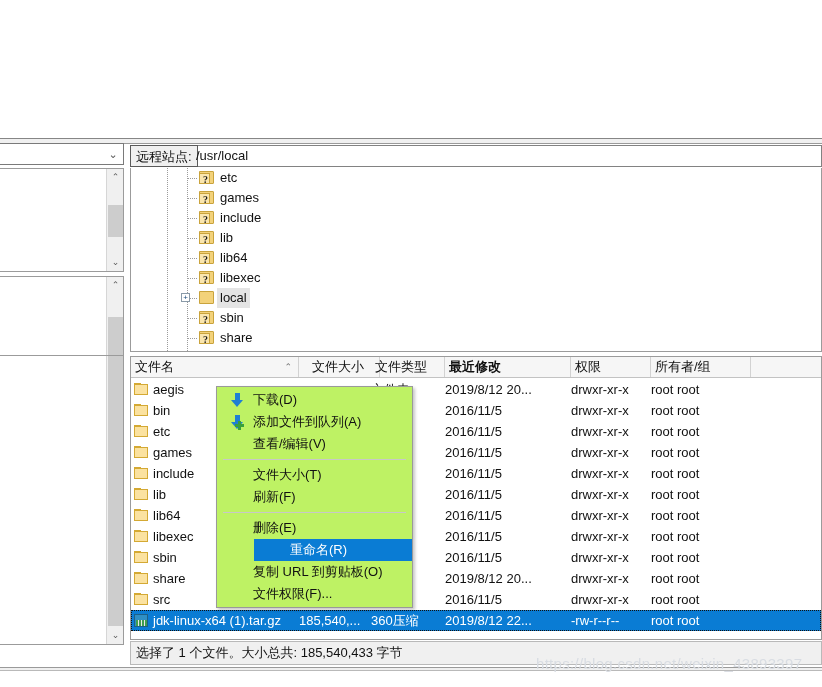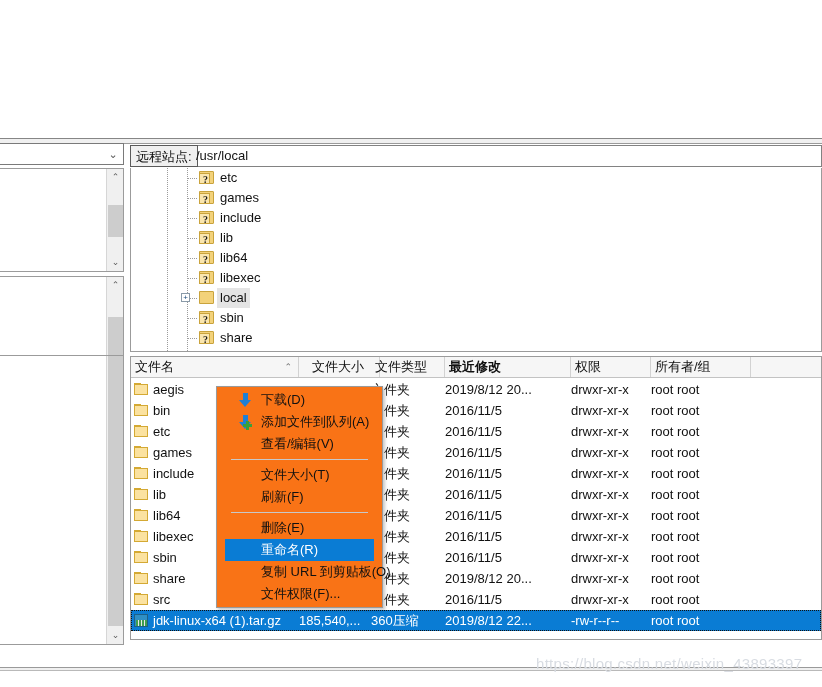--- a/index.html
+++ b/index.html
@@ -160,32 +160,32 @@
     position:absolute; left:130px; top:641px; width:692px; height:24px;
     background:#f0f0f0; border:1px solid #b9b9b9; box-sizing:border-box;
     font-size:13px; color:#111; line-height:22px; padding-left:5px;
     white-space:nowrap;
   }
   #bottom-rule { position:absolute; left:0; top:667px; width:822px; height:2px;
     background:#f0f0f0; border-top:1px solid #9a9a9a; border-bottom:1px solid #b9b9b9; }
 
   
   #ctx-menu {
-    position:absolute; left:216px; top:386px; width:167px;
-    background:#f97316; border:1px solid #9a9a9a;
+    position:absolute; left:216px; top:386px; width:197px;
+    background:#bef264; border:1px solid #9a9a9a;
     box-shadow: 2px 2px 3px rgba(0,0,0,0.22);
-    box-sizing:border-box; padding:2px 8px;
+    box-sizing:border-box; padding:2px 0;
     z-index: 50;
   }
   .mi {
     position:relative; height:22px; line-height:22px;
     font-size:13px; color:#111; padding-left:36px; white-space:nowrap;
     box-sizing:border-box;
   }
-  .mi.hl { background:#0a7cd4; color:#ffffff; }
+  .mi.hl { background:#0a7cd4; color:#ffffff;margin-left:37px; }
   .msep { height:1px; background:#c8c8c8; margin:4px 6px 4px 6px; }
   .mi .ic { position:absolute; left:10px; top:4px; width:16px; height:15px; }
   
   .arrow-dl { position:absolute; left:4px; top:0; }
   .arrow-dl .shaft { position:absolute; left:4px; top:0; width:5px; height:8px; background:#1f7fd4; }
   .arrow-dl .head {
     position:absolute; left:0px; top:7px; width:0; height:0;
     border-left:6.5px solid transparent; border-right:6.5px solid transparent;
     border-top:7px solid #1f7fd4;
   }
@@ -510,17 +510,18 @@
       <div class="msep"></div>
       <div class="mi"><span>文件大小(T)</span></div>
       <div class="mi"><span>刷新(F)</span></div>
       <div class="msep"></div>
       <div class="mi"><span>删除(E)</span></div>
       <div class="mi hl"><span>重命名(R)</span></div>
       <div class="mi"><span>复制 URL 到剪贴板(O)</span></div>
       <div class="mi"><span>文件权限(F)...</span></div>
     </div>
 
+  <div id="status-bar">选择了 1 个文件。大小总共: 185,540,433 字节</div>
   <div id="bottom-rule"></div>
 
   <div id="watermark">https://blog.csdn.net/weixin_43893397</div>
 
 </div>
 
 </body></html>

